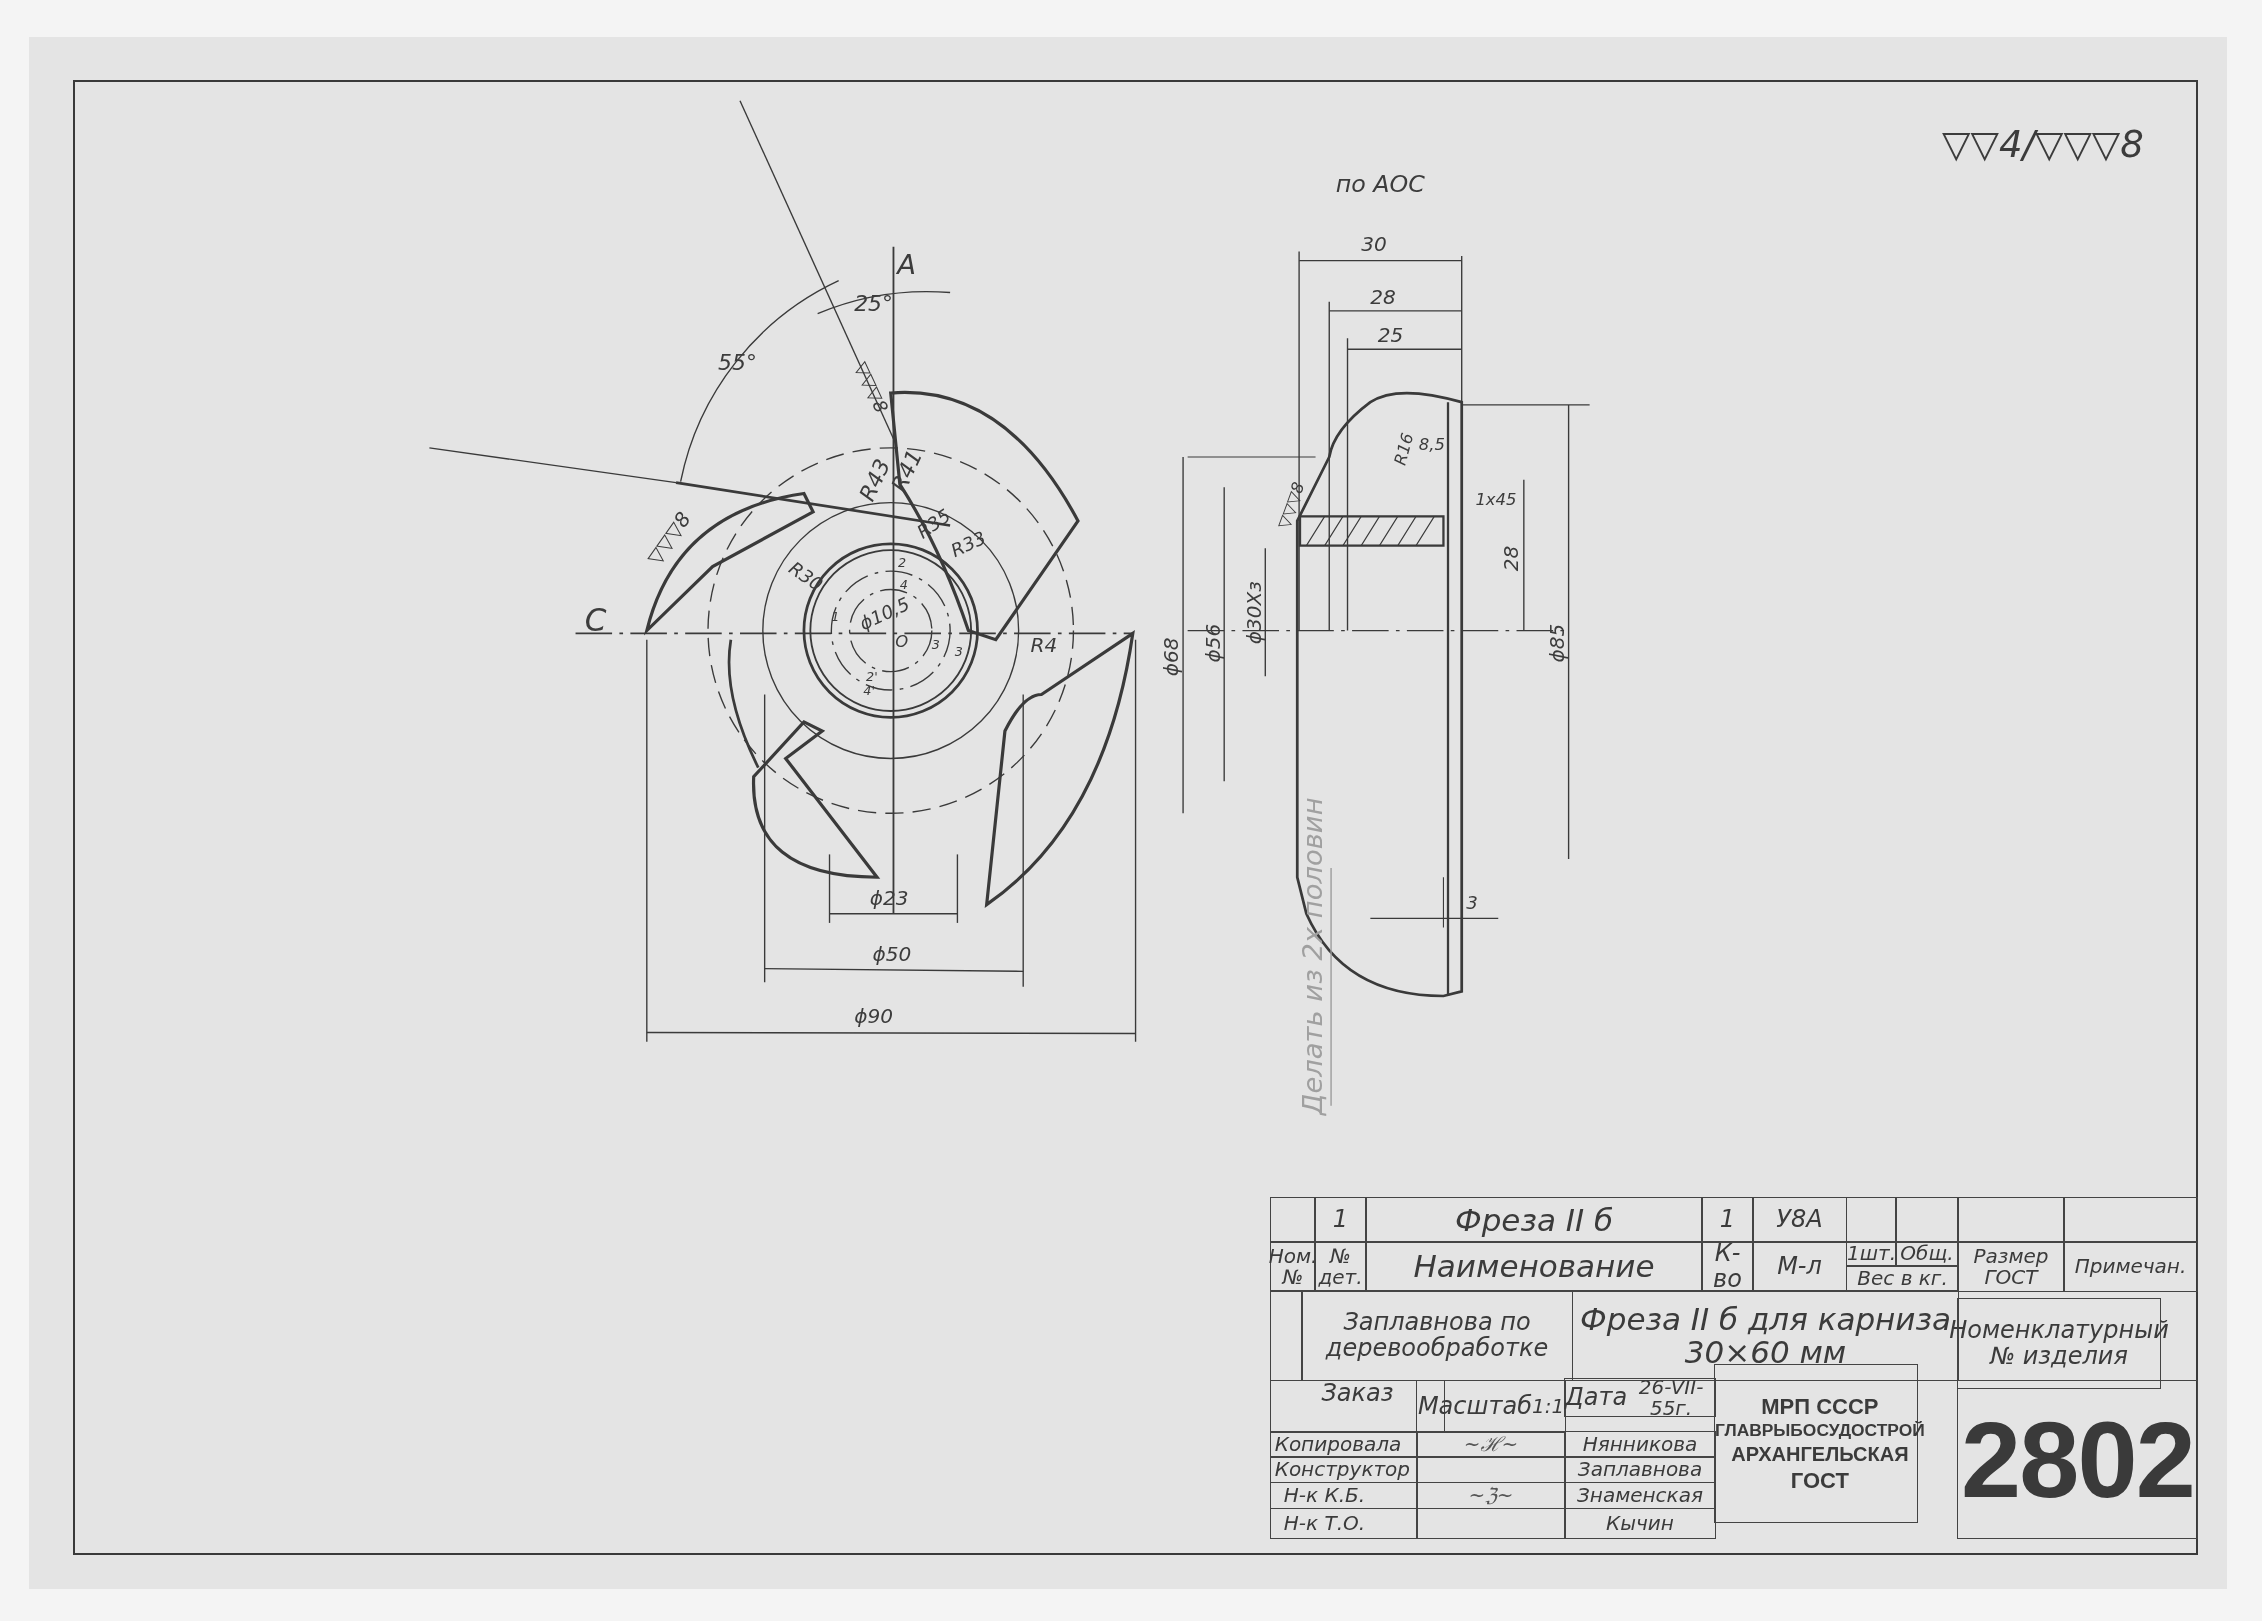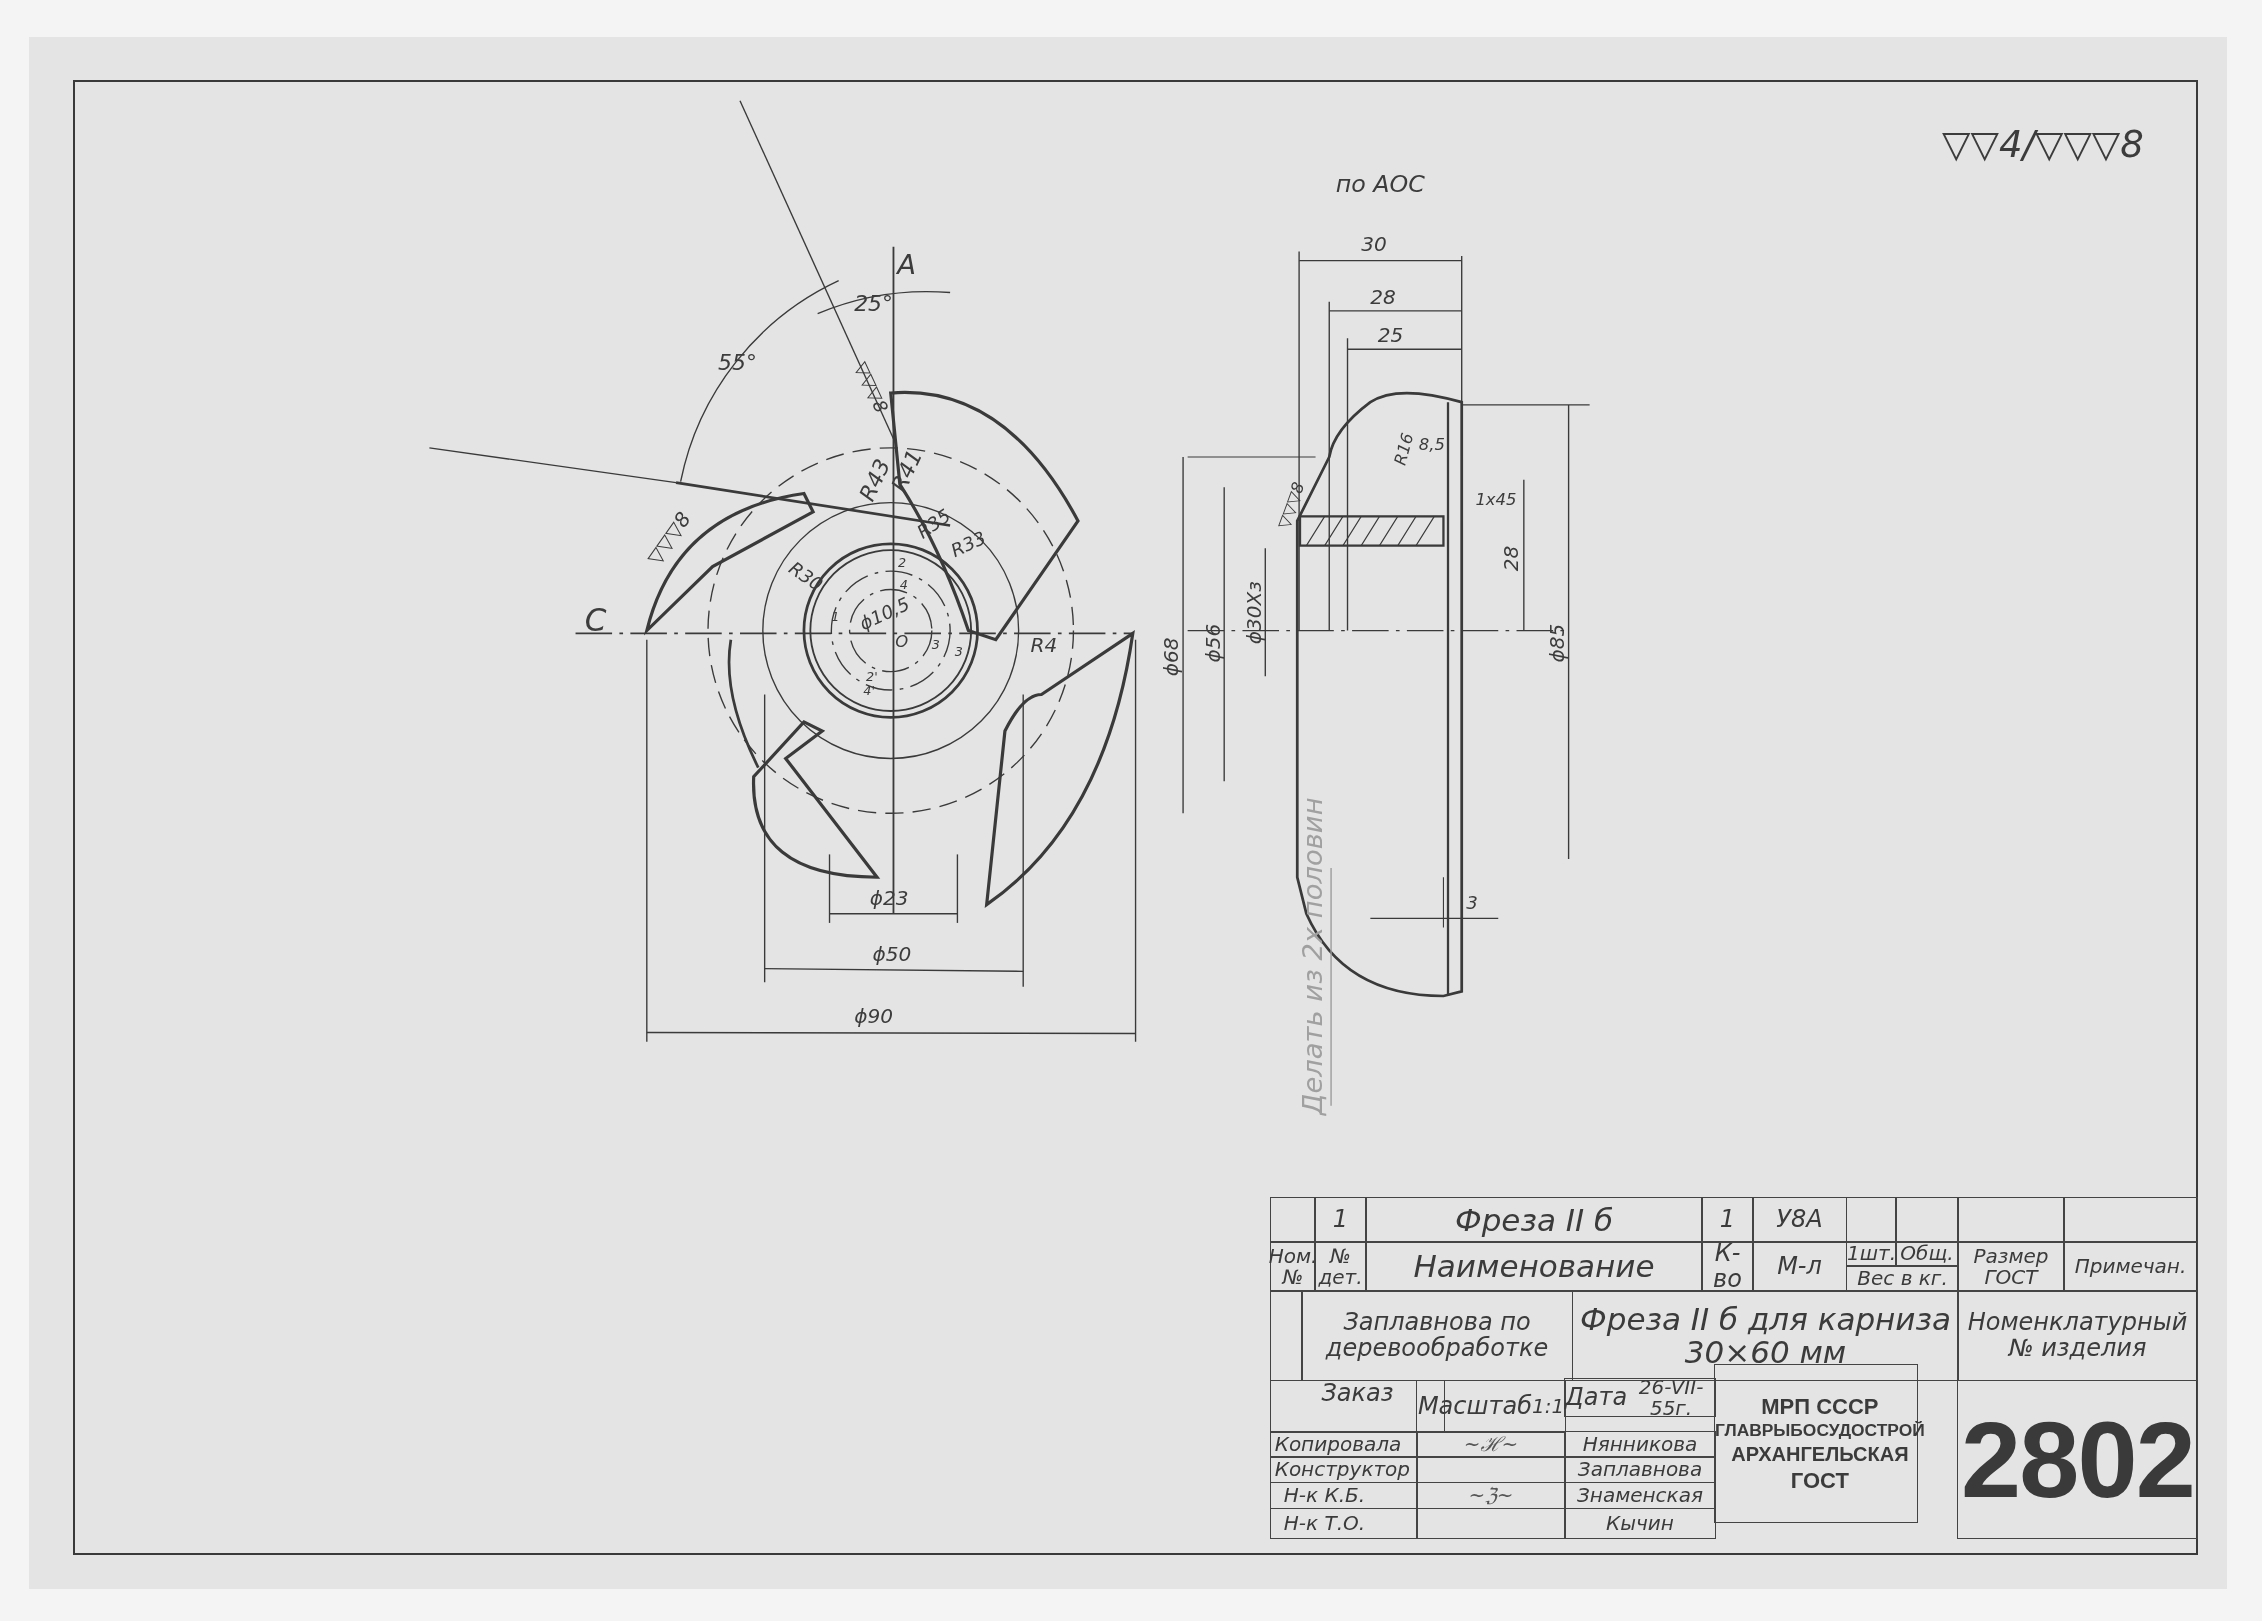--- a/index.html
+++ b/index.html
@@ -148,21 +148,21 @@
   <div class="c md" style="left:482px;top:44px;width:95px;height:51px">М-л</div>
   <div class="c sm" style="left:576px;top:44px;width:51px;height:25.6px">1шт.</div>
   <div class="c sm" style="left:625px;top:44px;width:64px;height:25.6px">Общ.</div>
   <div class="c sm" style="left:576px;top:68px;width:113px;height:27.4px">Вес в кг.</div>
   <div class="c sm" style="left:687px;top:44px;width:108px;height:51px">Размер ГОСТ</div>
   <div class="c sm" style="left:793px;top:44px;width:135px;height:51px">Примечан.</div>
 
   <div class="c" style="left:0;top:93px;width:33px;height:91px"></div>
   <div class="c md" style="left:31px;top:93px;width:272px;height:91px">Заплавнова по деревообработке</div>
   <div class="c lg" style="left:302px;top:93px;width:387px;height:91px">Фреза II б для карниза 30×60 мм</div>
-  <div class="c md" style="left:687px;top:93px;width:241px;height:91px">Номенклатурный № изделия</div>
+  <div class="c md" style="left:687px;top:101px;width:204px;height:91px">Номенклатурный № изделия</div>
 
   <div class="c md" style="left:0;top:183px;width:175px;height:53px;align-items:flex-start">Заказ</div>
   <div class="c md" style="left:146px;top:183px;width:150px;height:53px;flex-direction:row">
     <span>Масштаб</span>
     <span class="sm">1:1</span>
   </div>
   <div class="c md" style="left:294px;top:181px;width:152px;height:39px;flex-direction:row">
     <span>Дата</span>
     <span class="sm">26-VII-55г.</span>
   </div>

